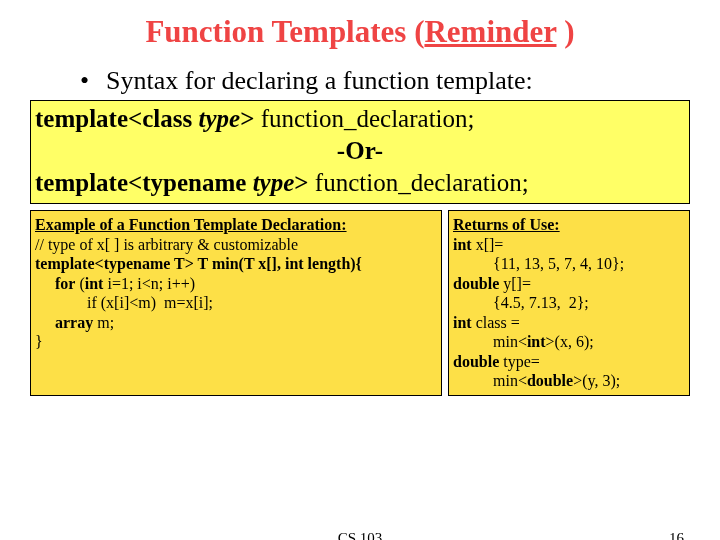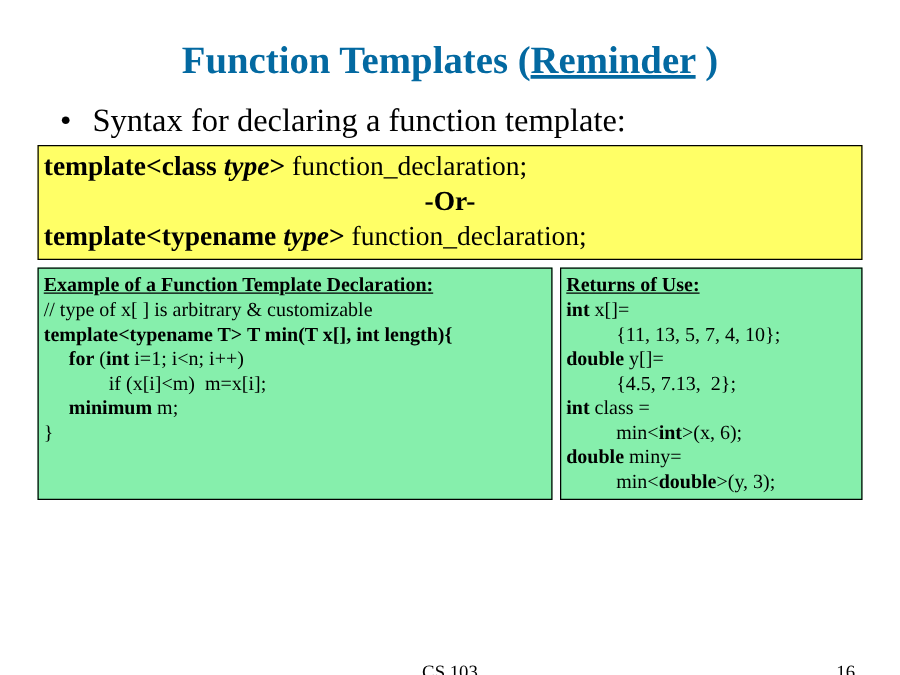--- a/index.html
+++ b/index.html
@@ -8,49 +8,50 @@
     height: 540px;
     background: #ffffff;
     font-family: "Times New Roman", Times, serif;
     position: relative;
     overflow: hidden;
   }
   .title {
     text-align: center;
     font-size: 31px;
     font-weight: bold;
-    padding-top: 30px;
+    padding-top: 14px;
     padding-bottom: 8px;
-    color: #0369a1;
+    color: #ef4444;
   }
   .title .under { text-decoration: underline; }
   .bullet-row {
     font-size: 26px;
     padding-left: 48px;
     padding-top: 8px;
     color: #000;
+    margin-left: 32px;
   }
   .bullet-row .bul { display: inline-block; width: 26px; }
   .yellow-box {
     margin: 4px 30px 6px 30px;
     background: #ffff66;
     border: 1px solid #000;
     padding: 2px 4px 4px 4px;
-    font-size: 22px;
+    font-size: 25px;
     line-height: 1.28;
   }
   .yellow-box .line1, .yellow-box .line3 { white-space: nowrap; }
   .yellow-box .or { text-align: center; font-weight: bold; }
   .teal-row {
     display: flex;
     margin: 0 30px;
     gap: 6px;
   }
   .teal-box {
-    background: #86efac;
+    background: #fde047;
     border: 1px solid #000;
     color: #000;
     font-size: 16px;
     line-height: 1.22;
     padding: 4px 4px 4px 4px;
     font-family: "Times New Roman", Times, serif;
   }
   .teal-left { flex: 1 1 63%; }
   .teal-right { flex: 1 1 37%; }
   .teal-box .hdr { font-weight: bold; text-decoration: underline; }
@@ -96,32 +97,32 @@
   </div>
 </div>
 
 <div class="teal-row">
   <div class="teal-box teal-left">
     <div class="hdr">Example of a Function Template Declaration:</div>
     <div class="code">// type of x[ ] is arbitrary &amp; customizable</div>
     <div class="code"><b>template&lt;typename T&gt; T min(T x[], int length){</b></div>
     <div class="code"><span>     </span><b>for</b><span> (</span><b>int</b><span> i=1; i&lt;n; i++)</span></div>
     <div class="code">             if (x[i]&lt;m)  m=x[i];</div>
-    <div class="code"><span>     </span><b>minimum</b><span> m;</span></div>
+    <div class="code"><span>     </span><b>array</b><span> m;</span></div>
     <div class="code">}</div>
   </div>
   <div class="teal-box teal-right">
     <div class="hdr">Returns of Use:</div>
     <div class="code"><b>int</b><span> x[]=</span></div>
     <div class="code">          {11, 13, 5, 7, 4, 10};</div>
     <div class="code"><b>double</b><span> y[]=</span></div>
     <div class="code">          {4.5, 7.13,  2};</div>
     <div class="code"><b>int</b><span> class =</span></div>
     <div class="code"><span>          min&lt;</span><b>int</b><span>&gt;(x, 6);</span></div>
-    <div class="code"><b>double</b><span> miny=</span></div>
+    <div class="code"><b>double</b><span> type=</span></div>
     <div class="code"><span>          min&lt;</span><b>double</b><span>&gt;(y, 3);</span></div>
   </div>
 </div>
 
 <div class="footer">
   <span class="center">CS 103</span>
   <span class="page">16</span>
 </div>
 
 </body></html>

